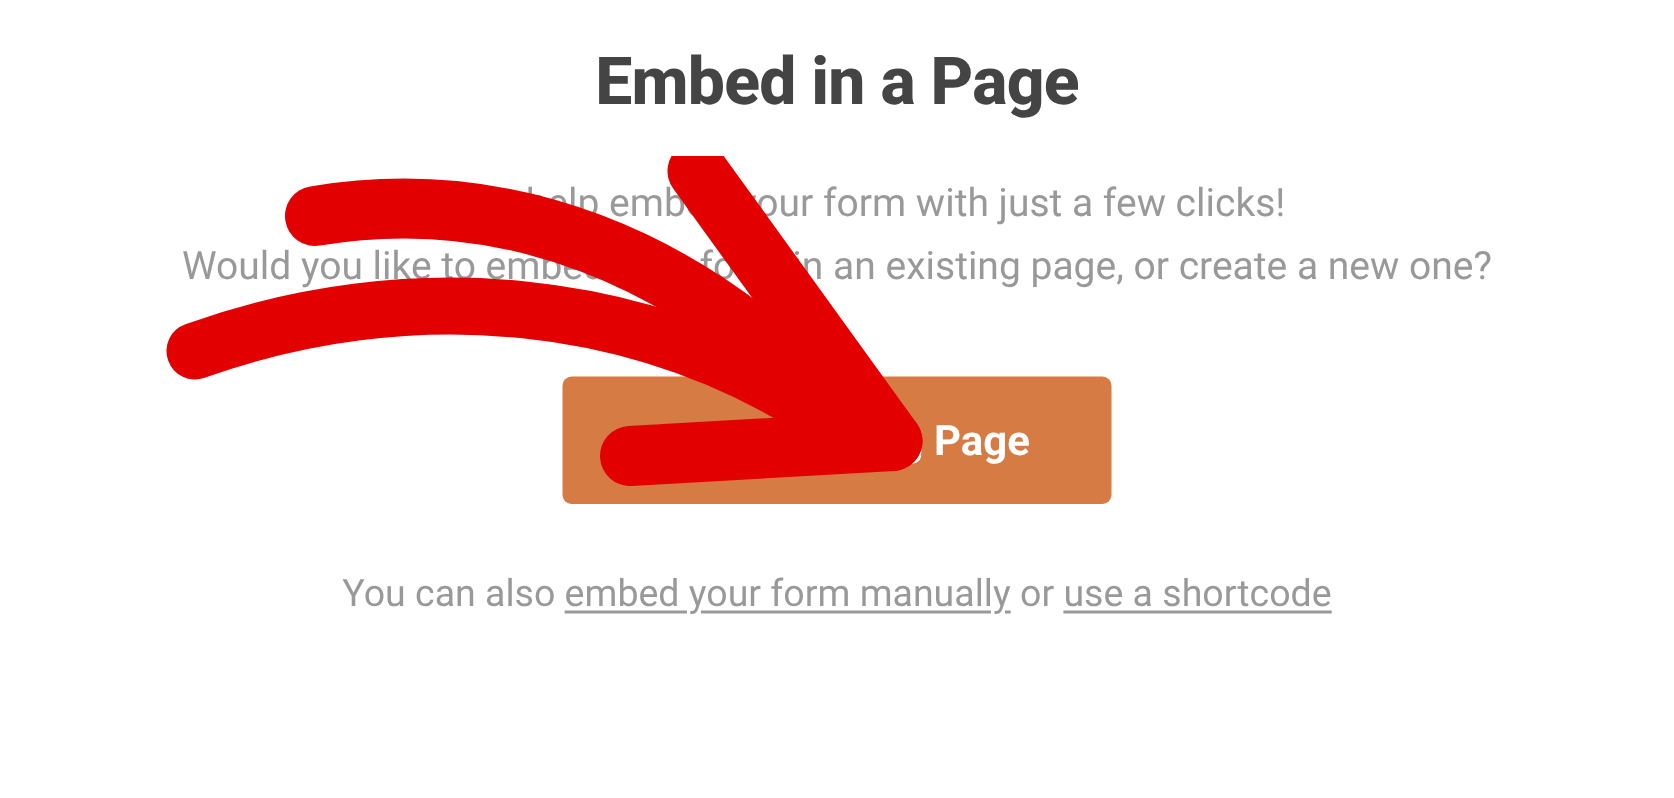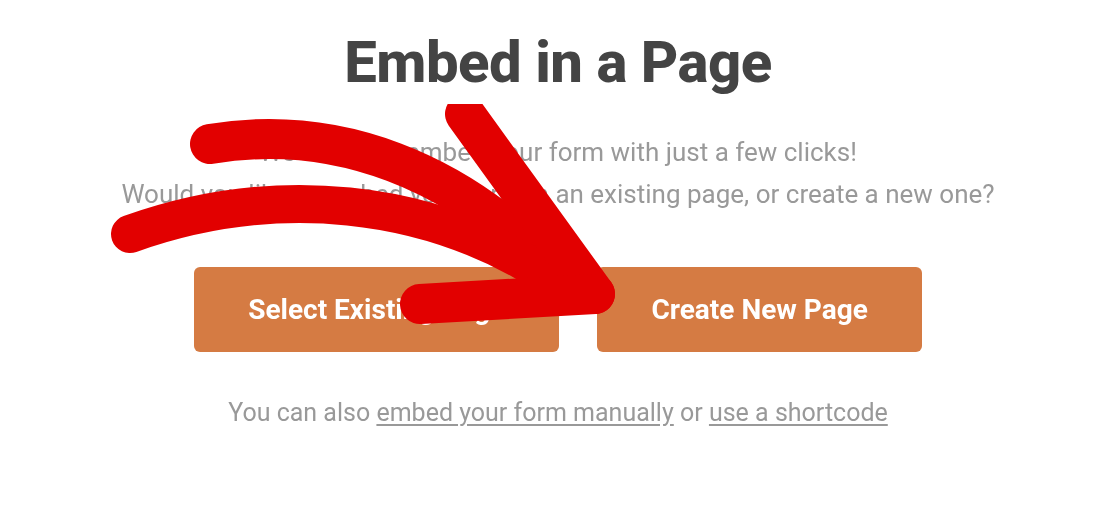--- a/index.html
+++ b/index.html
@@ -12,21 +12,21 @@
       background: #ffffff;
       width: 1116px;
       height: 532px;
       display: flex;
       flex-direction: column;
       align-items: center;
       padding-top: 28px;
       position: relative;
     }
     .title {
-      font-size: 58px;
+      font-size: 44px;
       font-weight: 800;
       color: #444444;
       text-align: right;
       margin-bottom: 36px;
       letter-spacing: -0.5px;
     }
     .subtitle {
       font-size: 26px;
       line-height: 1.6;
       color: #999999;
@@ -77,21 +77,20 @@
 
 <h1 class="title">Embed in a Page</h1>
 
 <p class="subtitle">
   <span>We can help embed your form with just a few clicks!</span><br>
   <span>Would you like to embed your form in an existing page, or create a new one?</span>
 </p>
 
 <div class="buttons">
   <button class="btn">Select Existing Page</button>
-  <button class="btn">Create New Page</button>
 </div>
 
 <p class="footer">
   <span>You can also </span><a>embed your form manually</a><span> or </span><a>use a shortcode</a>
 </p>
 
 <svg class="annotation" viewBox="0 0 520 220">
   <g fill="none" stroke="#e20000" stroke-linecap="round" stroke-linejoin="round">
 
     <path d="M 100 40 C 220 20, 350 60, 460 185" stroke-width="40"></path>

